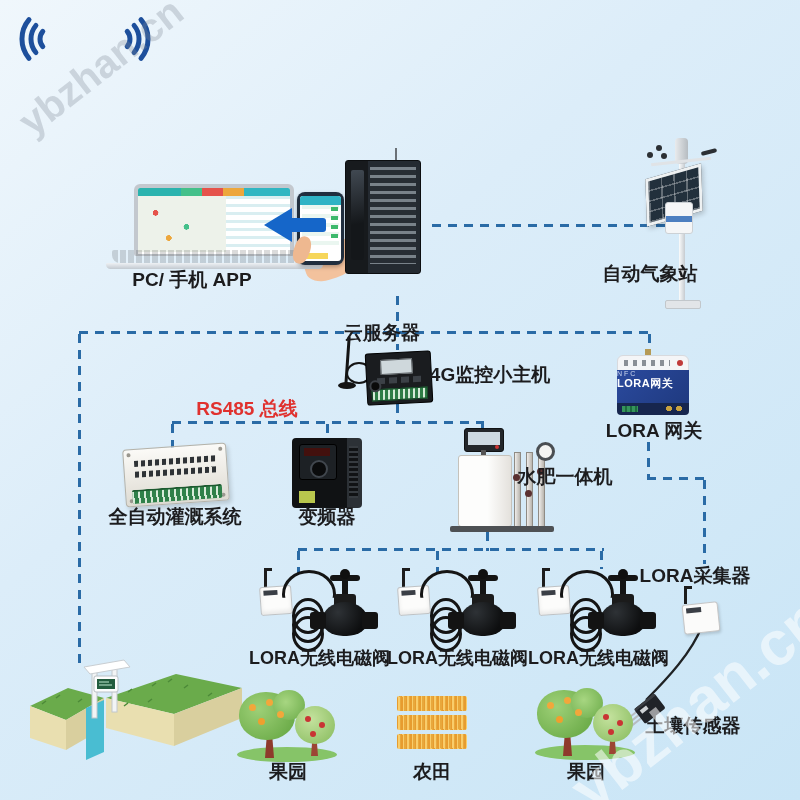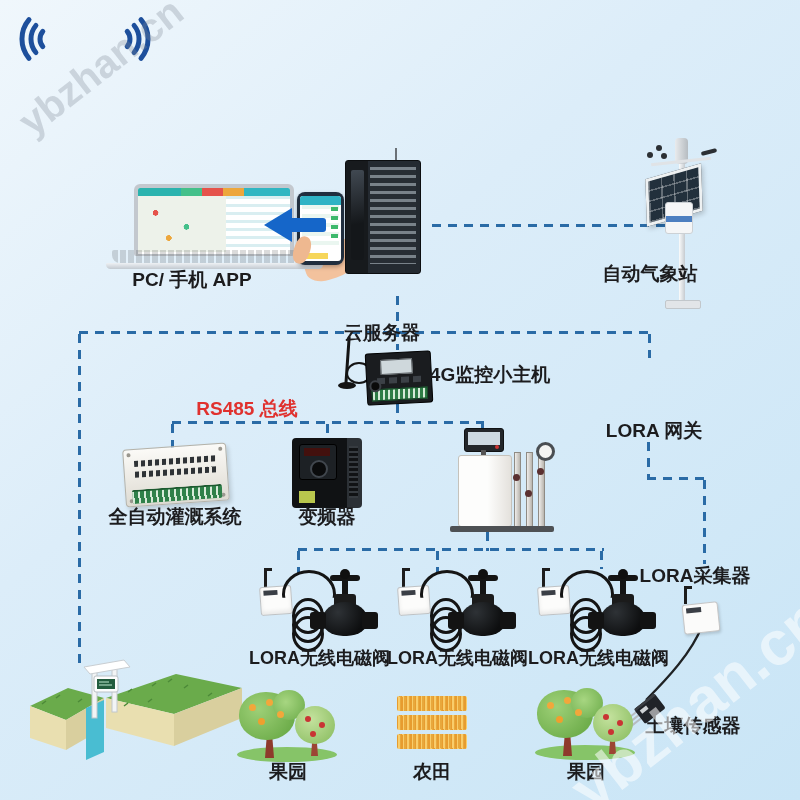--- a/index.html
+++ b/index.html
@@ -307,20 +307,29 @@
   <svg class="gw-waves" viewBox="0 0 170 78">
     <g fill="none" stroke="#1d4f9c" stroke-width="5" stroke-linecap="round">
       <path d="M 42.8 31.3 A 12 12 0 0 0 42.8 46.7"></path>
       <path d="M 35.9 25.5 A 21 21 0 0 0 35.9 52.5"></path>
       <path d="M 29 19.7 A 30 30 0 0 0 29 58.3"></path>
       <path d="M 127.2 31.3 A 12 12 0 0 1 127.2 46.7"></path>
       <path d="M 134.1 25.5 A 21 21 0 0 1 134.1 52.5"></path>
       <path d="M 141 19.7 A 30 30 0 0 1 141 58.3"></path>
     </g>
   </svg>
+  <div class="abs gw">
+    <div class="gw-sma"></div>
+    <div class="gw-top"></div>
+    <div class="gw-body">
+      <div class="gw-name">LORA网关</div>
+      <div class="gw-nfc">NFC</div>
+    </div>
+    <div class="gw-bot"></div>
+  </div>
   <div class="lbl lbl-gw">LORA 网关</div>
 
   
   <div class="lbl lbl-red lbl-rs">RS485 总线</div>
 
   
   <div class="abs ctrl">
     <div class="ctrl-r1"></div>
     <div class="ctrl-r2"></div>
     <div class="ctrl-term"></div>
@@ -345,20 +354,21 @@
     <div class="f-cab"></div>
     <div class="f-pipe f-p1"></div>
     <div class="f-pipe f-p2"></div>
     <div class="f-pipe f-p3"></div>
     <div class="f-knob f-k1"></div>
     <div class="f-knob f-k2"></div>
     <div class="f-knob f-k3"></div>
     <div class="f-gauge"></div>
     <div class="f-base"></div>
   </div>
+  <div class="lbl lbl-fert">水肥一体机</div>
 
   
   <div class="valve v1">
     <div class="v-ant"></div>
     <div class="v-box"></div>
     <div class="v-arc"></div>
     <div class="v-coil">
         <i></i>
         <i></i>
         <i></i>

